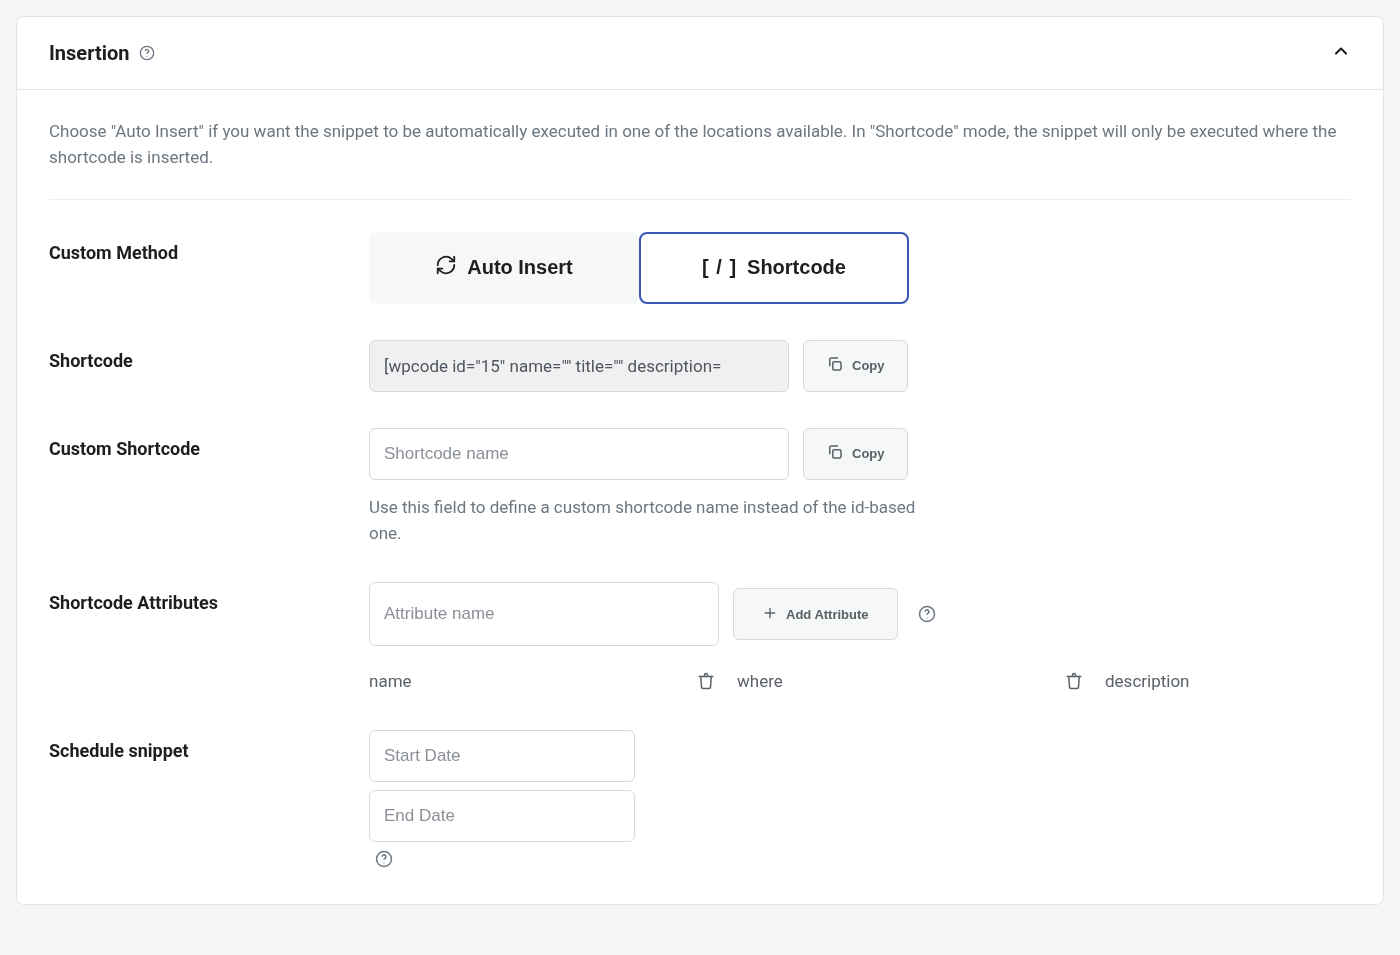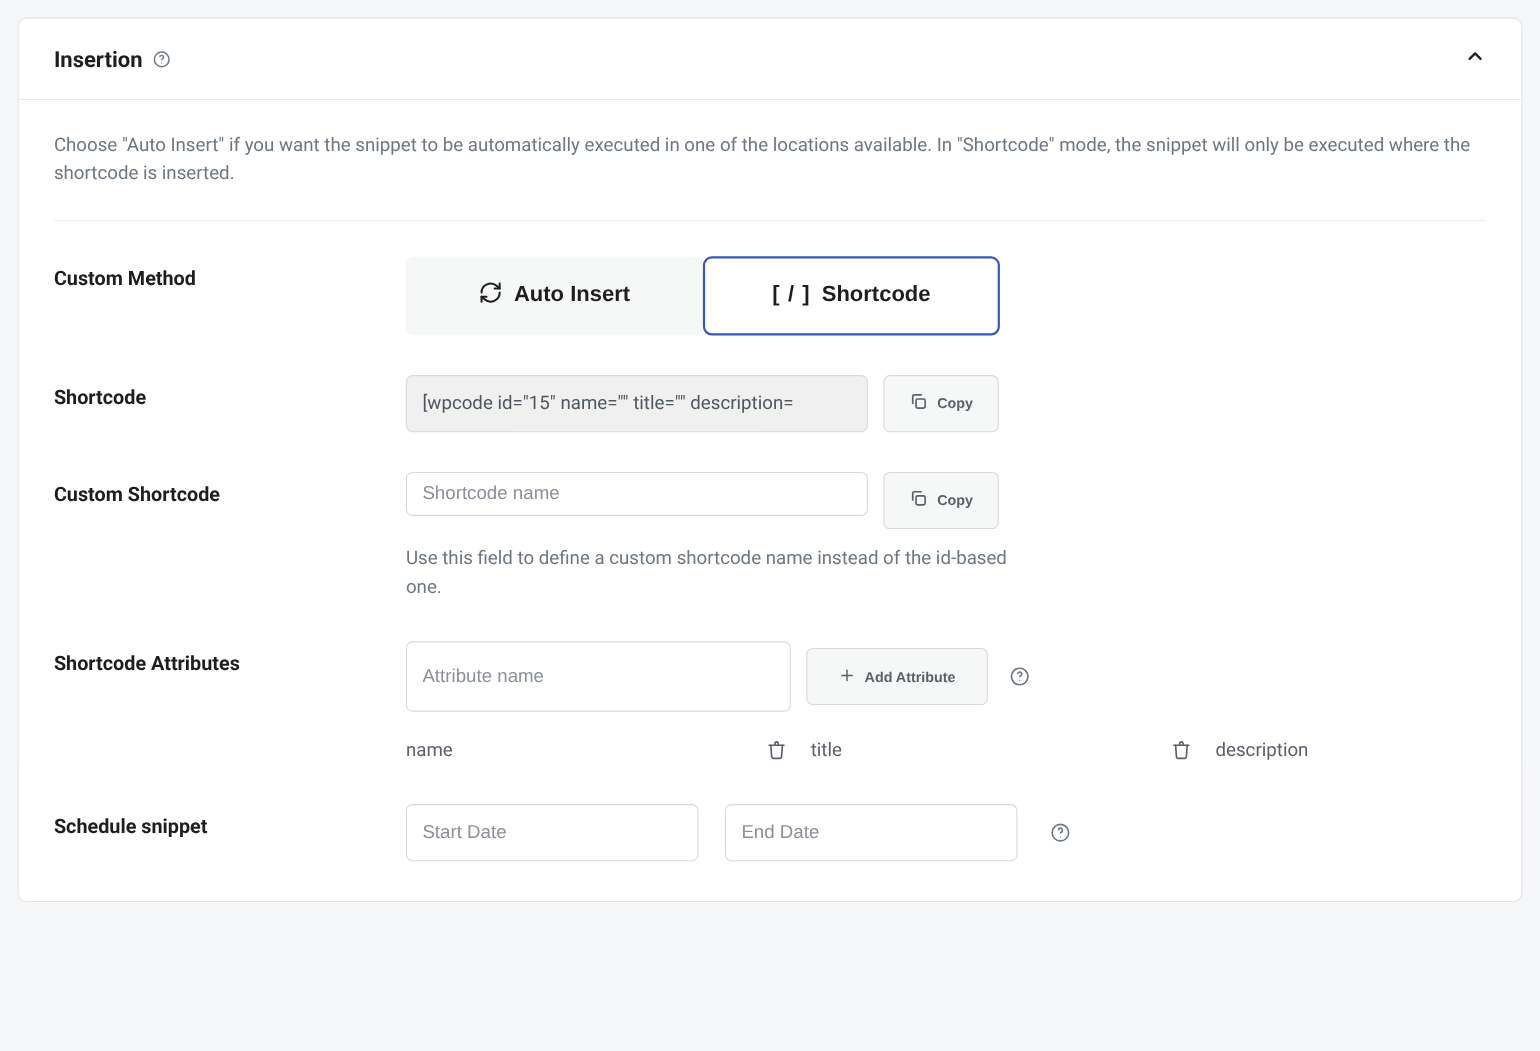--- a/index.html
+++ b/index.html
@@ -126,21 +126,21 @@
     display: flex;
     align-items: center;
     color: #4f5660;
     font-size: 17px;
     white-space: nowrap;
     overflow: hidden;
     text-overflow: ellipsis;
   }
   .text-input {
     flex: 0 0 420px;
-    height: 40px;
+    height: 52px;
     border: 1px solid #d7d9dd;
     border-radius: 6px;
     padding: 0 14px;
     font-size: 17px;
     color: #1e1e1e;
     background: #fff;
   }
   .text-input::placeholder { color: #8a8f98; }
   .sm-input {
     flex: 0 0 350px;
@@ -199,22 +199,22 @@
     border: none;
     cursor: pointer;
     color: #5a6069;
     padding: 4px;
     display: inline-flex;
   }
 
   
   .schedule-row {
     display: flex;
-    gap: 24px;
-    align-items: center;
+    gap: 8px;
+    flex-direction: column;
   }
   .date-input {
     width: 266px;
     height: 52px;
     border: 1px solid #d7d9dd;
     border-radius: 6px;
     padding: 0 14px;
     font-size: 17px;
     background: #fff;
   }
@@ -340,21 +340,21 @@
             <span>name</span>
             <button type="button" class="trash-btn">
               <svg width="18" height="18" viewBox="0 0 24 24" fill="none" stroke="currentColor" stroke-width="2" stroke-linecap="round">
                 <polyline points="3 6 5 6 21 6"></polyline>
                   <path d="M19 6l-1 14a2 2 0 0 1-2 2H8a2 2 0 0 1-2-2L5 6"></path>
                   <path d="M10 6V4a2 2 0 0 1 2-2h0a2 2 0 0 1 2 2v2"></path>
               </svg>
             </button>
           </div>
           <div class="attr-item">
-            <span>title</span>
+            <span>where</span>
             <button type="button" class="trash-btn">
               <svg width="18" height="18" viewBox="0 0 24 24" fill="none" stroke="currentColor" stroke-width="2" stroke-linecap="round">
                 <polyline points="3 6 5 6 21 6"></polyline>
                   <path d="M19 6l-1 14a2 2 0 0 1-2 2H8a2 2 0 0 1-2-2L5 6"></path>
                   <path d="M10 6V4a2 2 0 0 1 2-2h0a2 2 0 0 1 2 2v2"></path>
               </svg>
             </button>
           </div>
           <div class="attr-item">
             <span>description</span>

